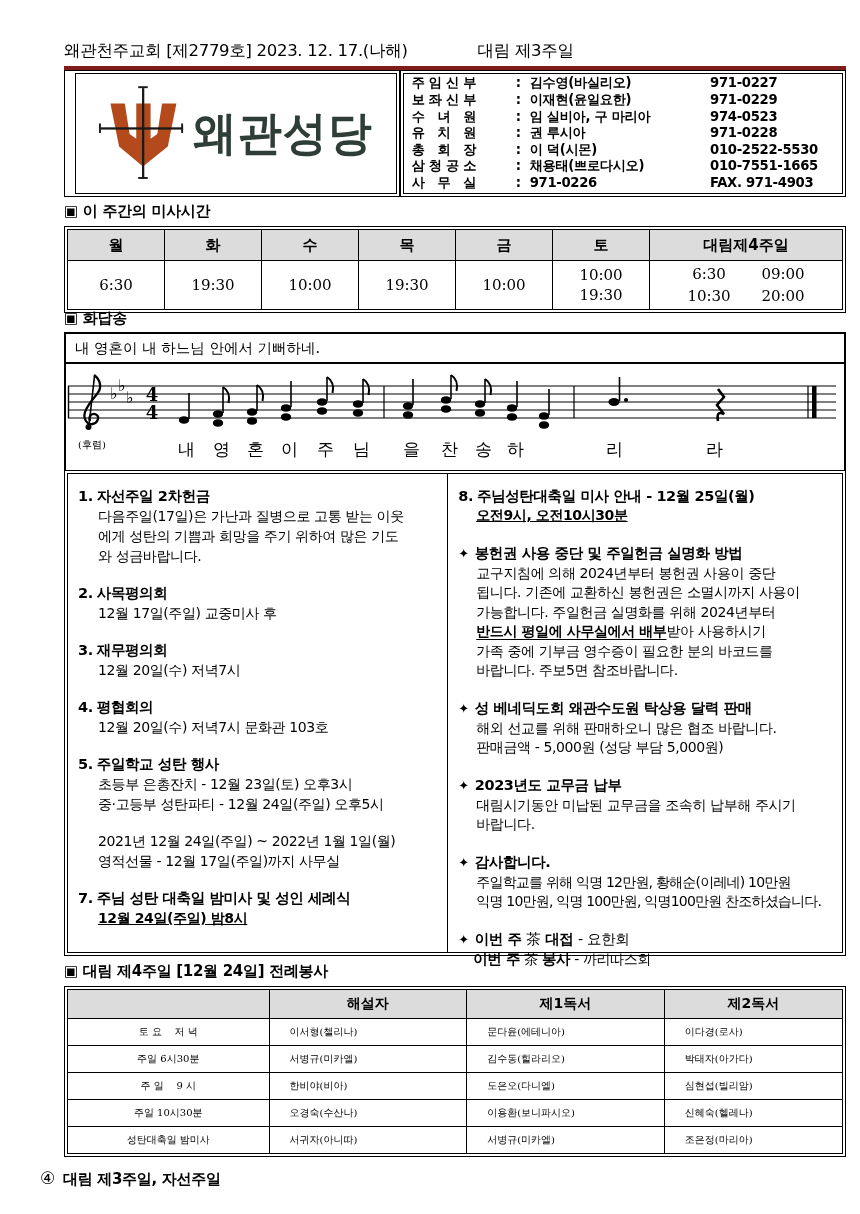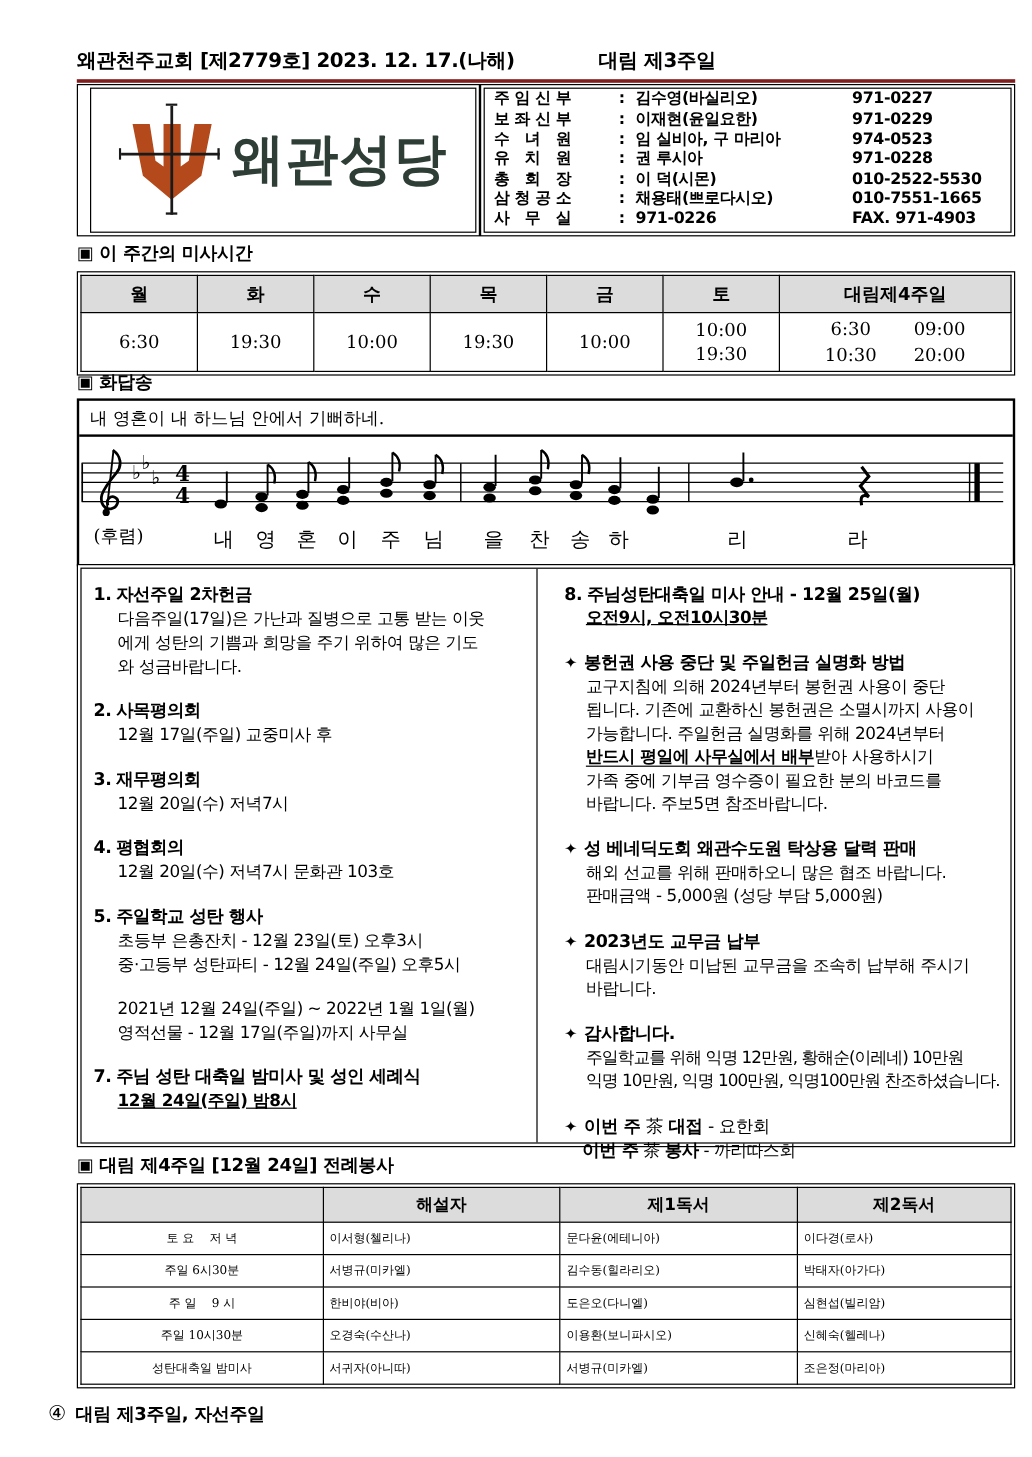--- a/index.html
+++ b/index.html
@@ -1,22 +1,22 @@
 <!DOCTYPE html>
 <html><head>
 <meta charset="utf-8">
 <style>
   html,body{margin:0;padding:0;background:#fff;}
   body{font-family:"DejaVu Sans","Liberation Sans",sans-serif;color:#000;}
   .page{position:relative;width:860px;height:1214px;background:#fff;overflow:hidden;}
   .pre{white-space:pre;}
 
   
-  .top-header{position:absolute;left:64px;top:40px;width:782px;border-bottom:3px solid #7f1d1d;
-    padding-bottom:4px;display:flex;align-items:center;font-weight:700;font-size:16.5px;letter-spacing:-0.3px;}
+  .top-header{position:absolute;left:64px;top:40px;width:782px;border-bottom:6px solid #7f1d1d;
+    padding-bottom:4px;display:flex;align-items:center;font-weight:400;font-size:16.5px;letter-spacing:-0.3px;}
   .th-right{margin-left:70px;}
 
   
   .dbox{border:1px solid #000;padding:2px;box-sizing:border-box;background:#fff;}
   .dbox-inner{border:1px solid #000;width:100%;height:100%;box-sizing:border-box;}
 
   
   .id-row{position:absolute;left:64px;top:70px;width:782px;height:127px;display:flex;}
   .logo-box{width:339px;height:127px;padding-left:10px;}
   .logo-inner{display:flex;align-items:center;justify-content:center;gap:8px;}
@@ -46,36 +46,36 @@
   .psalm-music{position:relative;height:64px;margin-top:8px;}
   .psalm-lyrics{position:relative;height:34px;font-size:17px;
     font-family:"DejaVu Serif","Liberation Serif",serif;}
   .psalm-lyrics span{position:absolute;top:2px;}
 
   
   .notice-box{position:absolute;left:64px;top:470px;width:782px;height:486px;}
   .notice-cols{display:flex;height:100%;}
   .n-col{box-sizing:border-box;padding:12px 8px 6px 10px;font-size:14px;letter-spacing:-0.4px;line-height:20px;}
   .n-left{width:49%;}
-  .n-right{width:51%;border-left:1px solid #000;padding-left:22px;}
+  .n-right{width:51%;border-left:1px solid #000;padding-left:10px;}
   .n-item{margin-bottom:17px;}
   .n-title{font-weight:700;font-size:14.5px;}
   .n-num{font-weight:700;margin-right:4px;}
   .n-bullet{font-weight:700;margin-right:6px;font-size:13px;}
   .n-body{padding-left:20px;}
   .n-right .n-body{padding-left:18px;line-height:19.5px;}
   .bold-line{font-weight:700;text-decoration:underline;}
   .em-seg{font-weight:700;text-decoration:underline;text-underline-offset:3px;}
 
   
   .lit-wrap{position:absolute;left:64px;top:986px;width:782px;}
   .lit-tbl th{height:28px;background:#dcdcdc;font-size:14px;font-weight:700;}
   .lit-tbl td{height:26px;font-size:10px;font-family:"DejaVu Serif","Liberation Serif",serif;}
   .lit-tbl col.c0{width:26%;} .lit-tbl col.c1{width:25.5%;} .lit-tbl col.c2{width:25.5%;} .lit-tbl col.c3{width:23%;}
-  .lit-tbl td.name{text-align:left;padding-left:5px;}
+  .lit-tbl td.name{text-align:left;padding-left:20px;}
 
   
   .footer{position:absolute;left:40px;top:1168px;font-size:15px;font-weight:700;letter-spacing:-0.3px;}
   .footer .mark{margin-right:8px;font-weight:400;font-size:17px;}
 
   .music-svg line,.music-svg path{stroke:#000;}
   .music-svg ellipse,.music-svg circle,.music-svg rect{fill:#000;}
 </style>
 </head>
 <body>
@@ -290,21 +290,21 @@
             <line x1="553.5" y1="29" x2="553.5" y2="5" stroke-width="1.6"></line>
           </g>
 
         <path d="M652 17 l6 8 l-7 8 l7 9 q-8 -4 -6 7" fill="none" stroke-width="2.6"></path>
 
         <line x1="742" y1="14" x2="742" y2="46" stroke-width="1.2"></line>
         <rect x="746" y="14" width="4.5" height="32"></rect>
       </svg>
     </div>
     <div class="psalm-lyrics">
-      <span style="left:12px;font-size:15px;">(후렴)</span>
+      <span style="left:12px;font-size:10px;">(후렴)</span>
       <span style="left:112px;">내</span>
       <span style="left:147px;">영</span>
       <span style="left:181px;">혼</span>
       <span style="left:215px;">이</span>
       <span style="left:251px;">주</span>
       <span style="left:287px;">님</span>
       <span style="left:337px;">을</span>
       <span style="left:375px;">찬</span>
       <span style="left:409px;">송</span>
       <span style="left:441px;">하</span>

